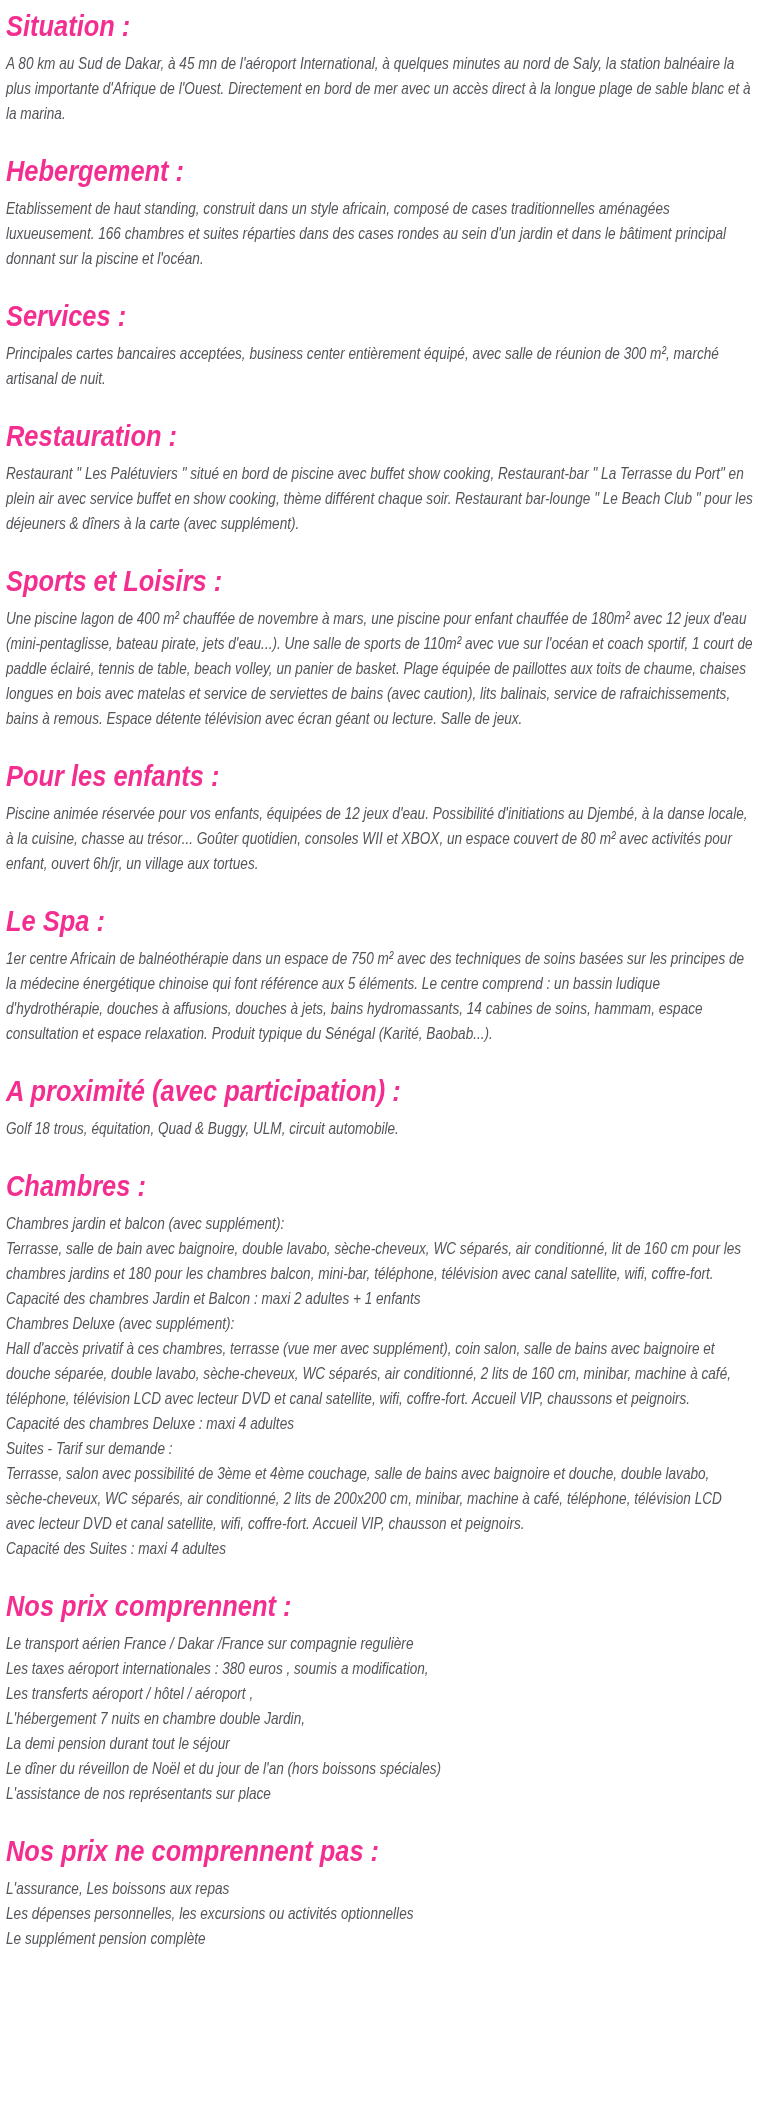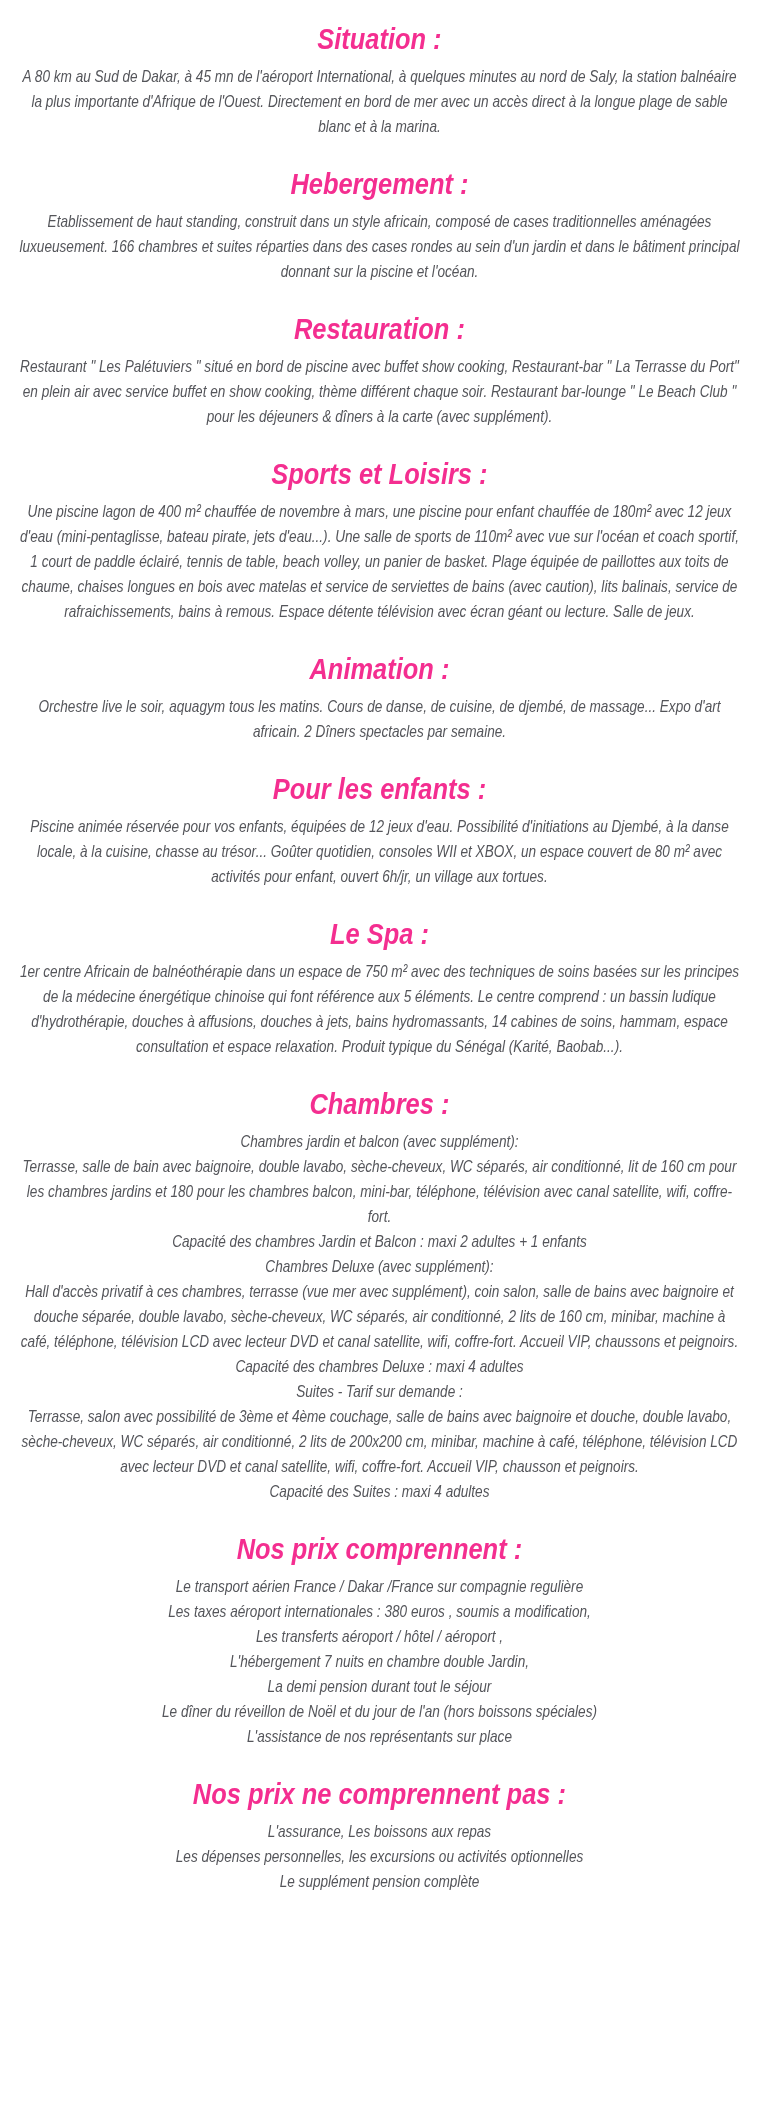--- a/index.html
+++ b/index.html
@@ -9,21 +9,21 @@
   }
   body {
     width: 758px;
     height: 2114px;
     overflow: hidden;
     font-family: "Liberation Sans", sans-serif;
   }
   .doc {
     padding: 2px 0 0 1px;
   }
-  .section { margin: 18px; text-align: center; }
+  .section { margin: 5px; }
   .sec-title {
     font-style: italic;
     font-weight: 700;
     font-size: 29px;
     line-height: 38px;
     color: var(--accent, #f42e90);
     margin: 26px 0 6px 0;
     width: 114%;
     transform: scaleX(0.877);
     transform-origin: left top;
@@ -51,47 +51,51 @@
   <div class="section">
     <h2 class="sec-title">Situation :</h2>
     <p class="sec-body">A 80 km au Sud de Dakar, à 45 mn de l'aéroport International, à quelques minutes au nord de Saly, la station balnéaire la plus importante d'Afrique de l'Ouest. Directement en bord de mer avec un accès direct à la longue plage de sable blanc et à la marina.</p>
   </div>
 
   <div class="section">
     <h2 class="sec-title">Hebergement :</h2>
     <p class="sec-body">Etablissement de haut standing, construit dans un style africain, composé de cases traditionnelles aménagées luxueusement. 166 chambres et suites réparties dans des cases rondes au sein d'un jardin et dans le bâtiment principal donnant sur la piscine et l'océan.</p>
   </div>
 
+  <div class="section">
+    <h2 class="sec-title">Services :</h2>
+    <p class="sec-body">Principales cartes bancaires acceptées, business center entièrement équipé, avec salle de réunion de 300 m², marché artisanal de nuit.</p>
+  </div>
 
   <div class="section">
     <h2 class="sec-title">Restauration :</h2>
     <p class="sec-body">Restaurant " Les Palétuviers " situé en bord de piscine avec buffet show cooking, Restaurant-bar " La Terrasse du Port" en plein air avec service buffet en show cooking, thème différent chaque soir. Restaurant bar-lounge " Le Beach Club " pour les déjeuners &amp; dîners à la carte (avec supplément).</p>
   </div>
 
   <div class="section">
     <h2 class="sec-title">Sports et Loisirs :</h2>
     <p class="sec-body">Une piscine lagon de 400 m² chauffée de novembre à mars, une piscine pour enfant chauffée de 180m² avec 12 jeux d'eau (mini-pentaglisse, bateau pirate, jets d'eau...). Une salle de sports de 110m² avec vue sur l'océan et coach sportif, 1 court de paddle éclairé, tennis de table, beach volley, un panier de basket. Plage équipée de paillottes aux toits de chaume, chaises longues en bois avec matelas et service de serviettes de bains (avec caution), lits balinais, service de rafraichissements, bains à remous. Espace détente télévision avec écran géant ou lecture. Salle de jeux.</p>
   </div>
 
 
-  <div class="section">
-    <h2 class="sec-title">Animation :</h2>
-    <p class="sec-body">Orchestre live le soir, aquagym tous les matins. Cours de danse, de cuisine, de djembé, de massage... Expo d'art africain. 2 Dîners spectacles par semaine.</p>
-  </div>
 
   <div class="section">
     <h2 class="sec-title">Pour les enfants :</h2>
     <p class="sec-body">Piscine animée réservée pour vos enfants, équipées de 12 jeux d'eau. Possibilité d'initiations au Djembé, à la danse locale, à la cuisine, chasse au trésor... Goûter quotidien, consoles WII et XBOX, un espace couvert de 80 m² avec activités pour enfant, ouvert 6h/jr, un village aux tortues.</p>
   </div>
 
   <div class="section">
     <h2 class="sec-title">Le Spa :</h2>
     <p class="sec-body">1er centre Africain de balnéothérapie dans un espace de 750 m² avec des techniques de soins basées sur les principes de la médecine énergétique chinoise qui font référence aux 5 éléments. Le centre comprend : un bassin ludique d'hydrothérapie, douches à affusions, douches à jets, bains hydromassants, 14 cabines de soins, hammam, espace consultation et espace relaxation. Produit typique du Sénégal (Karité, Baobab...).</p>
   </div>
 
+  <div class="section">
+    <h2 class="sec-title">A proximité (avec participation) :</h2>
+    <p class="sec-body">Golf 18 trous, équitation, Quad &amp; Buggy, ULM, circuit automobile.</p>
+  </div>
 
   <div class="section">
     <h2 class="sec-title">Chambres :</h2>
     <p class="sec-body">Chambres jardin et balcon (avec supplément):
 Terrasse, salle de bain avec baignoire, double lavabo, sèche-cheveux, WC séparés, air conditionné, lit de 160 cm pour les chambres jardins et 180 pour les chambres balcon, mini-bar, téléphone, télévision avec canal satellite, wifi, coffre-fort.
 Capacité des chambres Jardin et Balcon : maxi 2 adultes + 1 enfants
 Chambres Deluxe (avec supplément):
 Hall d'accès privatif à ces chambres, terrasse (vue mer avec supplément), coin salon, salle de bains avec baignoire et douche séparée, double lavabo, sèche-cheveux, WC séparés, air conditionné, 2 lits de 160 cm, minibar, machine à café, téléphone, télévision LCD avec lecteur DVD et canal satellite, wifi, coffre-fort. Accueil VIP, chaussons et peignoirs.
 Capacité des chambres Deluxe : maxi 4 adultes
 Suites - Tarif sur demande :

